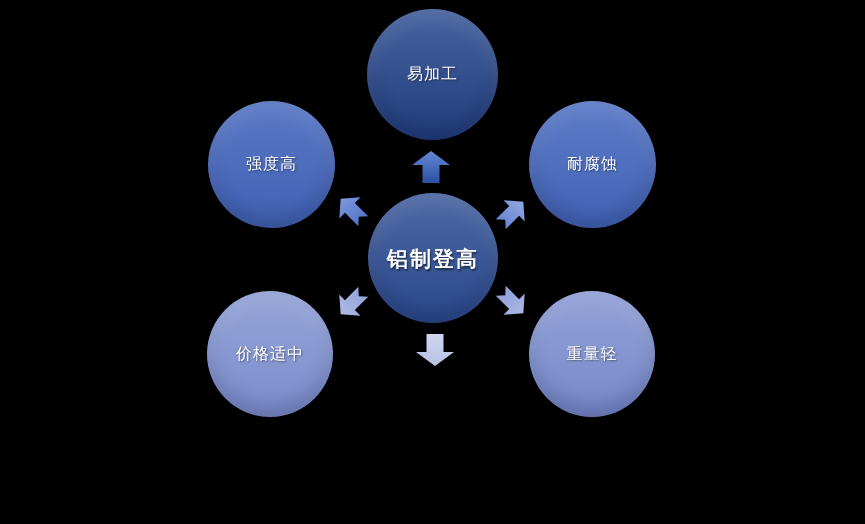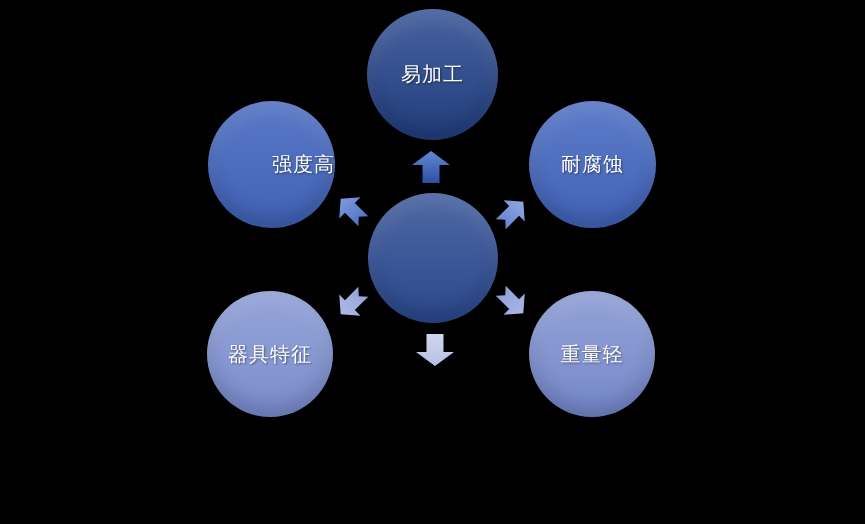--- a/index.html
+++ b/index.html
@@ -10,21 +10,21 @@
     font-family:"Liberation Sans", sans-serif;
   }
   .circle{
     position:absolute;
     border-radius:50%;
     display:flex;align-items:center;justify-content:center;
     box-shadow: inset 0 10px 18px rgba(255,255,255,0.10), inset 0 -10px 18px rgba(0,0,25,0.18);
   }
   .node-label{
     color:#ffffff;
-    font-size:20px;
+    font-size:16px;
     letter-spacing:1px;
     text-shadow:1px 1px 2px rgba(0,0,0,0.45);
     white-space:nowrap;
   }
   .center-label{
     color:#ffffff;
     font-size:21px;
     font-weight:bold;
     letter-spacing:2px;
     line-height:37px;
@@ -66,29 +66,30 @@
   <div class="circle" id="node-top-right" style="background: linear-gradient(rgb(93, 123, 200), rgb(65, 98, 181)); justify-content: center;">
     <span class="node-label">耐腐蚀</span>
   </div>
 
   <div class="circle" id="node-bottom-right" style="background: linear-gradient(rgb(147, 163, 215), rgb(117, 135, 201)); align-items: center;">
     <span class="node-label">重量轻</span>
   </div>
 
 
   <div class="circle" id="node-bottom-left" style="background: linear-gradient(rgb(149, 165, 216), rgb(122, 140, 204));">
-    <span class="node-label">器具特征</span>
+    <span class="node-label">价格适中</span>
   </div>
 
-  <div class="circle" id="node-top-left" style="background: linear-gradient(rgb(90, 120, 198), rgb(64, 97, 179)); justify-content: flex-end;">
+  <div class="circle" id="node-top-left" style="background: linear-gradient(rgb(90, 120, 198), rgb(64, 97, 179));">
     <span class="node-label">强度高</span>
   </div>
 
   <div class="circle" id="center-node" style="background: linear-gradient(rgb(78, 104, 164), rgb(42, 72, 139));">
     <div class="center-label">
+      <div>铝制登高</div>
     </div>
   </div>
 
   <svg class="arrow" id="arrow-up" viewBox="0 0 38 32">
     <defs>
       <linearGradient id="g0" x1="0" y1="0" x2="0" y2="1">
         <stop offset="0" stop-color="#6288d5"></stop>
         <stop offset="1" stop-color="#2c51a4"></stop>
       </linearGradient>
     </defs>

